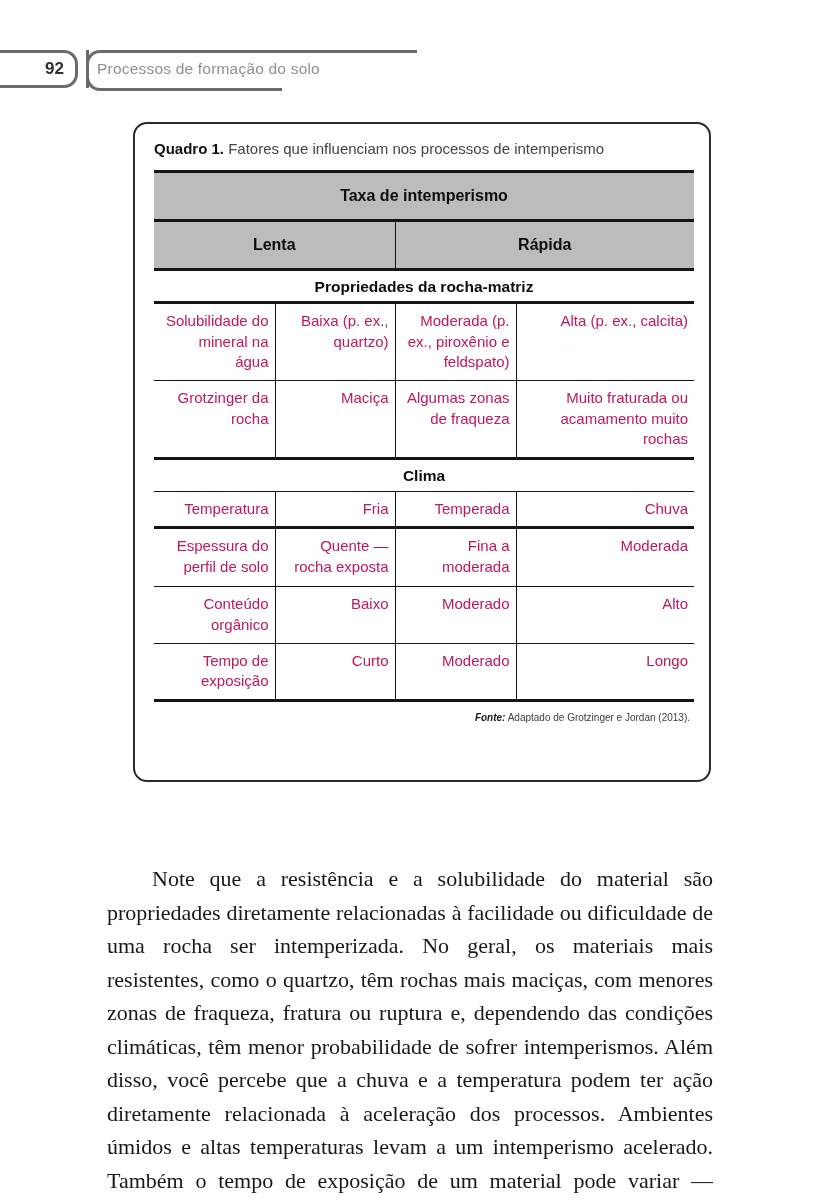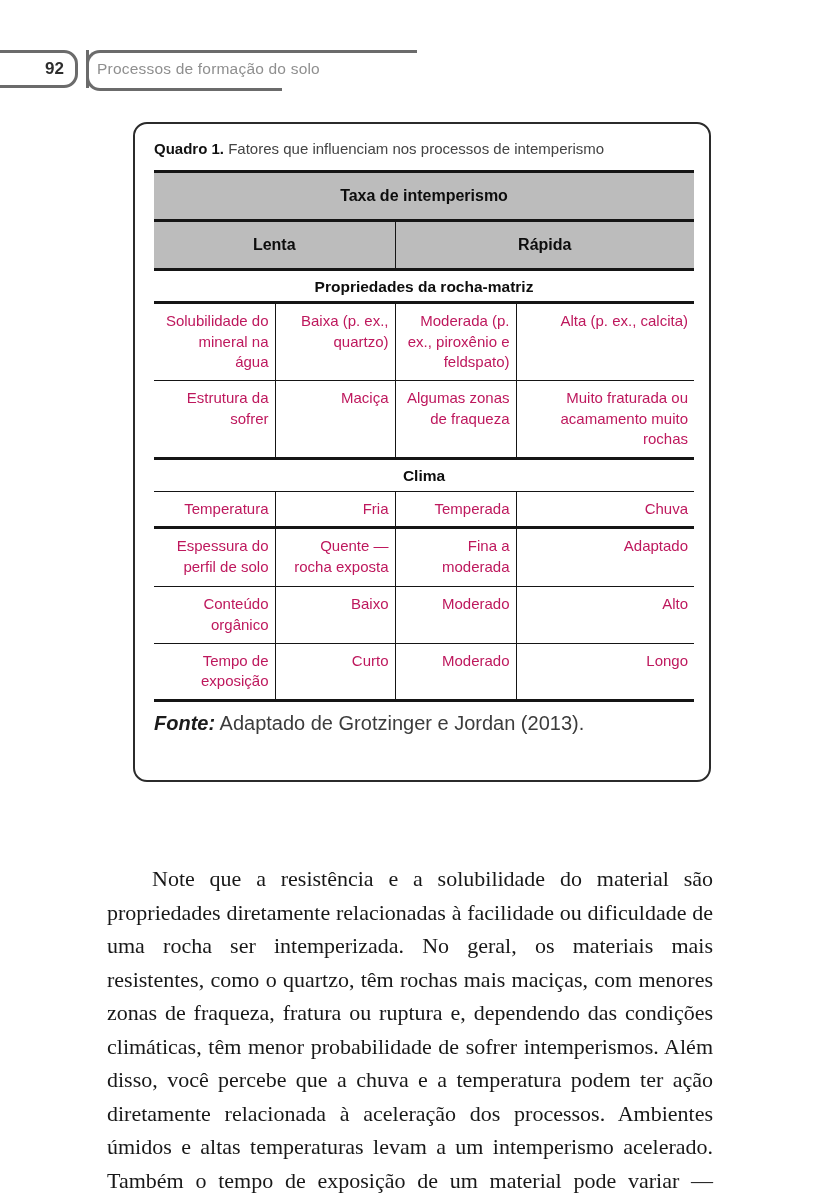--- a/index.html
+++ b/index.html
@@ -54,21 +54,21 @@
     background:#bcbcbc;font-weight:bold;text-align:center;color:#0d0d0d;
     font-size:16px;vertical-align:middle;padding:12px 0;
   }
   tr.sec td{
     font-weight:bold;text-align:center;color:#0d0d0d;font-size:15.5px;
     padding:5px 0 4px 0;
   }
   tr.data td + td{border-left:1.5px solid #151515;}
   tr.split td + td{border-left:1.5px solid #151515;}
   .fonte{
-    margin:10px 19px 0 19px;font-size:20px;color:#3c3c3c;
+    margin:10px 19px 0 19px;font-size:10px;color:#3c3c3c;text-align:right;
   }
   .fonte .fonte-label{font-weight:bold;font-style:italic;color:#1c1c1c;}
 
   
   .bodytext{
     position:absolute;left:107px;top:840px;width:606px;
     font-family:"Liberation Serif",serif;font-size:22px;line-height:33.5px;
     text-align:justify;text-indent:45px;color:#181818;
   }
 </style>
@@ -108,41 +108,41 @@
         <tr class="sec thick-top">
           <td colspan="4">Propriedades da rocha-matriz</td>
         </tr>
         <tr class="data thick-top">
           <td style="height:78px">Solubilidade do mineral na água</td>
           <td>Baixa (p. ex., quartzo)</td>
           <td>Moderada (p. ex., piroxênio e feldspato)</td>
           <td>Alta (p. ex., calcita)</td>
         </tr>
         <tr class="data thin-top">
-          <td style="height:75px">Estrutura da sofrer</td>
+          <td style="height:75px">Grotzinger da rocha</td>
           <td>Maciça</td>
           <td>Algumas zonas de fraqueza</td>
           <td>Muito fraturada ou acamamento muito rochas</td>
         </tr>
 
         <tr class="sec thick-top">
           <td colspan="4">Clima</td>
         </tr>
         <tr class="data thin-top">
           <td style="height:33px">Temperatura</td>
           <td>Fria</td>
           <td>Temperada</td>
           <td>Chuva</td>
         </tr>
 
         <tr class="data thick-top">
           <td style="height:59px">Espessura do perfil de solo</td>
           <td>Quente — rocha exposta</td>
           <td>Fina a moderada</td>
-          <td>Adaptado</td>
+          <td>Moderada</td>
         </tr>
         <tr class="data thin-top">
           <td style="height:55px">Conteúdo orgânico</td>
           <td>Baixo</td>
           <td>Moderado</td>
           <td>Alto</td>
         </tr>
         <tr class="data thin-top">
           <td style="height:53px">Tempo de exposição</td>
           <td>Curto</td>

